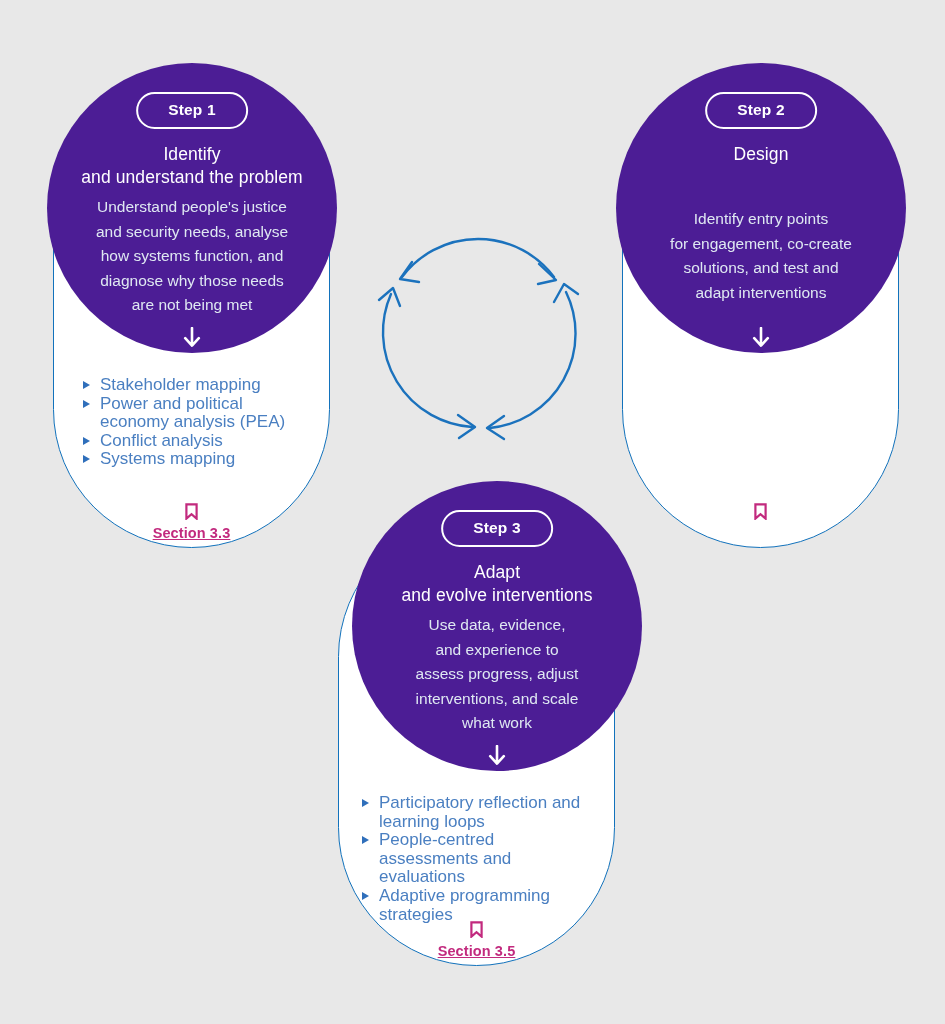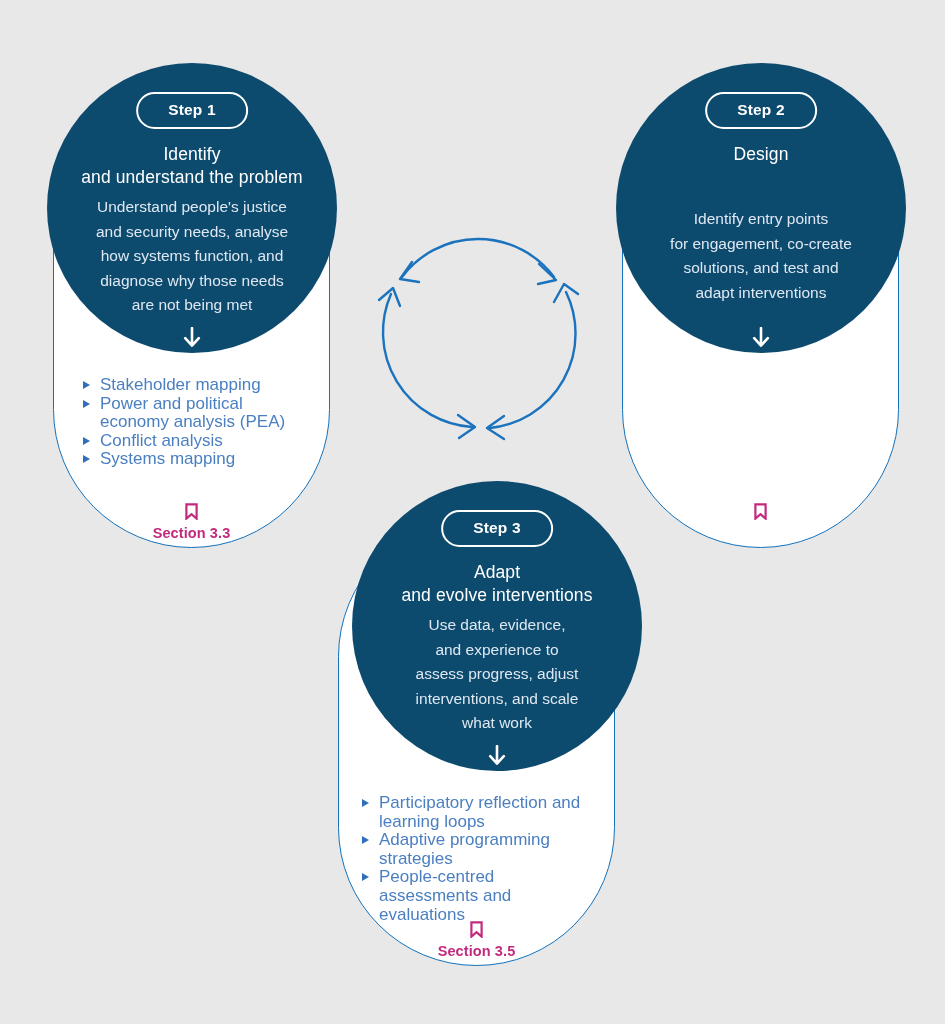--- a/index.html
+++ b/index.html
@@ -29,21 +29,21 @@
     box-sizing: border-box;
     background: #ffffff;
     border: 1.6px solid #1272bc;
     border-radius: 160px;
   }
 
   
   .step-circle {
     position: absolute;
     box-sizing: border-box;
-    background: #0c4a6e;
+    background: #4c1d95;
     border-radius: 50%;
     color: #ffffff;
     text-align: center;
   }
 
   .step-badge {
     position: absolute;
     left: 50%;
     transform: translateX(-50%);
     box-sizing: border-box;
@@ -123,20 +123,21 @@
     right: 0;
     text-align: center;
     color: #c22a7e;
   }
   .section-ref .bm { display: block; line-height: 0; margin-bottom: 5px; }
   .section-ref .lbl {
     display: block;
     font-size: 14.5px;
     font-weight: bold;
     letter-spacing: 0.1px;
+    text-decoration: underline;
   }
 
   
   #cycle {
     position: absolute;
     left: 368px;
     top: 222px;
     width: 220px;
     height: 220px;
   }
@@ -225,22 +226,22 @@
       <div>what work</div>
     </div>
     <div class="down-arrow" style="top:264px;">
       <svg width="18" height="22" viewBox="0 0 18 22" aria-hidden="true">
         <path d="M9 1 L9 16 M2.2 11.2 L9 18.6 L15.8 11.2" fill="none" stroke="#ffffff" stroke-width="2.6" stroke-linecap="round" stroke-linejoin="round"></path>
       </svg>
     </div>
   </div>
   <ul class="bullets" style="left:362px; top:794px; width:235px;">
     <li><span class="tri"></span><span>Participatory reflection and learning loops</span></li>
+    <li><span class="tri"></span><span>People-centred assessments and evaluations</span></li>
     <li><span class="tri"></span><span>Adaptive programming strategies</span></li>
-    <li><span class="tri"></span><span>People-centred assessments and evaluations</span></li>
   </ul>
   <div class="section-ref" style="left:338px; top:921px; width:277px;">
     <span class="bm">
       <svg width="13" height="17" viewBox="0 0 13 17" aria-hidden="true">
         <path d="M1.4 1.4 L11.6 1.4 L11.6 15.6 L6.5 11.2 L1.4 15.6 Z" fill="none" stroke="#c22a7e" stroke-width="2.2" stroke-linejoin="miter"></path>
       </svg>
     </span>
     <span class="lbl">Section 3.5</span>
   </div>
 

